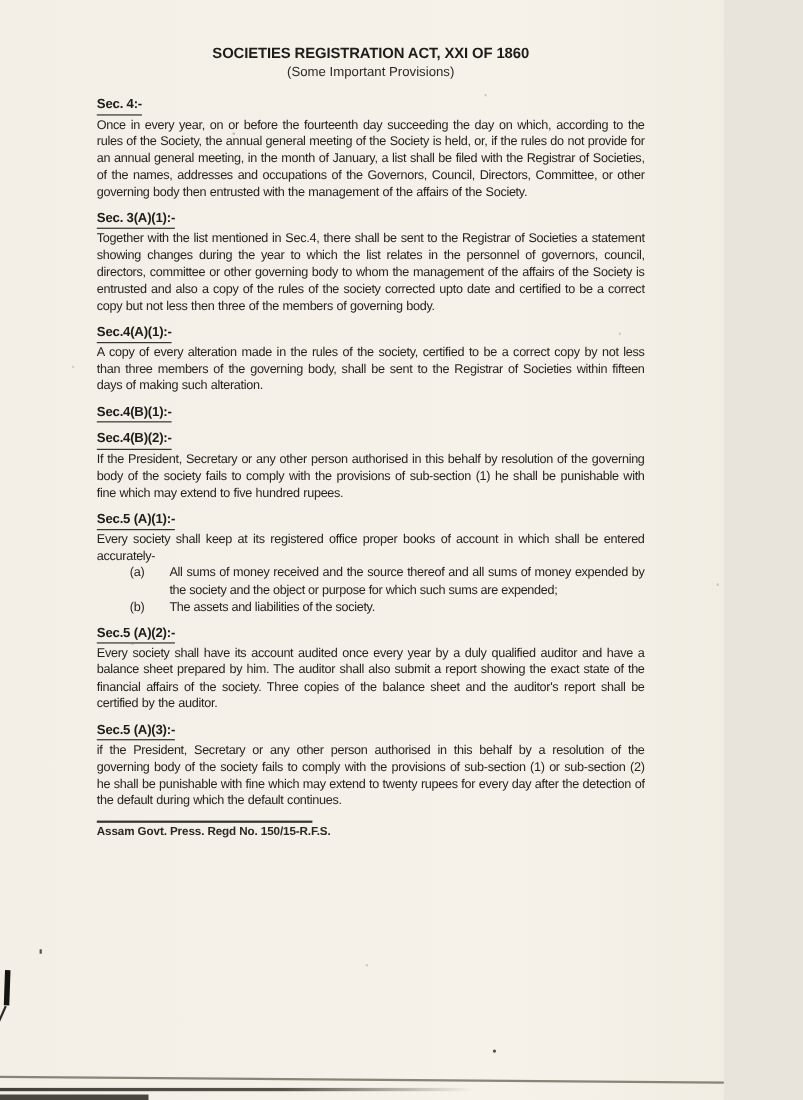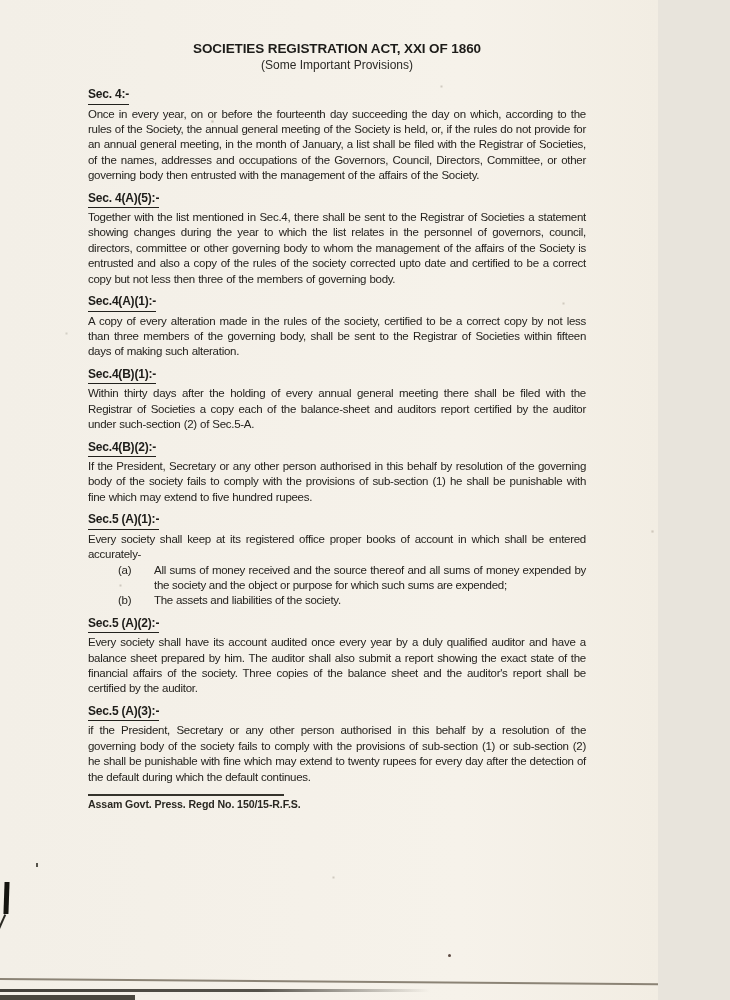--- a/index.html
+++ b/index.html
@@ -140,32 +140,31 @@
     <div class="doc-subtitle">(Some Important Provisions)</div>
   </header>
 
   <main id="sections">
   <section class="sec">
     <h3 class="sec-heading u"><span>Sec. 4:-</span></h3>
     <p class="sec-body">Once in every year, on or before the fourteenth day succeeding the day on which, according to the rules of the Society, the annual general meeting of the Society is held, or, if the rules do not provide for an annual general meeting, in the month of January, a list shall be filed with the Registrar of Societies, of the names, addresses and occupations of the Governors, Council, Directors, Committee, or other governing body then entrusted with the management of the affairs of the Society.</p>
   </section>
 
   <section class="sec">
-    <h3 class="sec-heading u"><span>Sec. 4(A)(5):-</span></h3>
+    <h3 class="sec-heading u"><span>Sec. 3(A)(1):-</span></h3>
     <p class="sec-body">Together with the list mentioned in Sec.4, there shall be sent to the Registrar of Societies a statement showing changes during the year to which the list relates in the personnel of governors, council, directors, committee or other governing body to whom the management of the affairs of the Society is entrusted and also a copy of the rules of the society corrected upto date and certified to be a correct copy but not less then three of the members of governing body.</p>
   </section>
 
   <section class="sec">
     <h3 class="sec-heading u"><span>Sec.4(A)(1):-</span></h3>
     <p class="sec-body">A copy of every alteration made in the rules of the society, certified to be a correct copy by not less than three members of the governing body, shall be sent to the Registrar of Societies within fifteen days of making such alteration.</p>
   </section>
 
   <section class="sec">
     <h3 class="sec-heading u"><span>Sec.4(B)(1):-</span></h3>
-    <p class="sec-body">Within thirty days after the holding of every annual general meeting there shall be filed with the Registrar of Societies a copy each of the balance-sheet and auditors report certified by the auditor under such-section (2) of Sec.5-A.</p>
   </section>
 
   <section class="sec">
     <h3 class="sec-heading u"><span>Sec.4(B)(2):-</span></h3>
     <p class="sec-body">If the President, Secretary or any other person authorised in this behalf by resolution of the governing body of the society fails to comply with the provisions of sub-section (1) he shall be punishable with fine which may extend to five hundred rupees.</p>
   </section>
 
   <section class="sec">
     <h3 class="sec-heading u"><span>Sec.5 (A)(1):-</span></h3>
     <p class="sec-body">Every society shall keep at its registered office proper books of account in which shall be entered accurately-</p>

